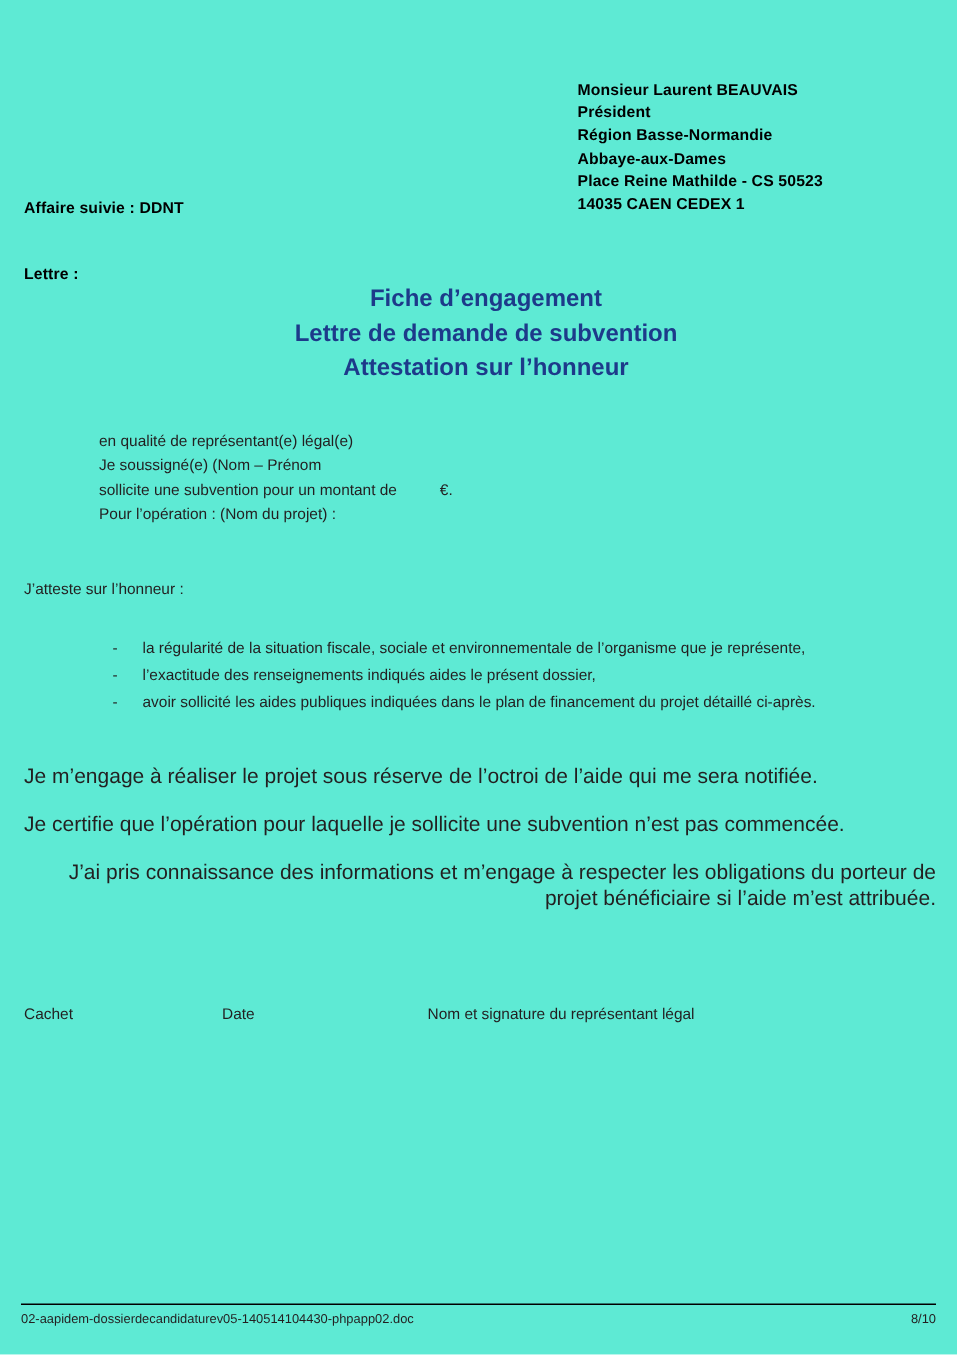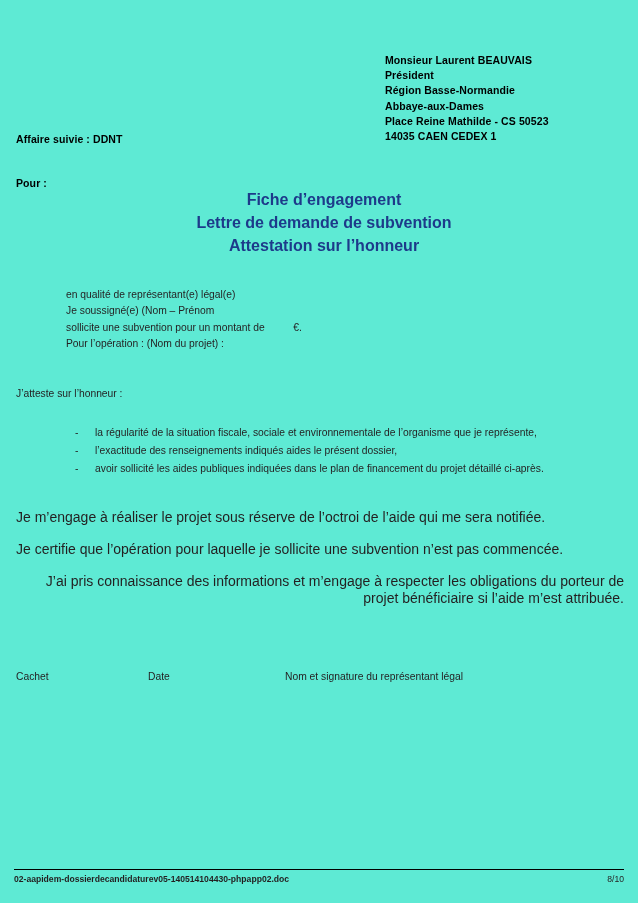--- a/index.html
+++ b/index.html
@@ -147,40 +147,40 @@
     background: #000000;
   }
   .footer {
     position: absolute;
     left: 14px;
     top: 874px;
     width: 610px;
     font-size: 8.6px;
     color: #231f20;
   }
-  .footer-file { position: absolute; left: 0px; white-space: nowrap; font-weight: bold; }
+  .footer-file { position: absolute; left: 0px; white-space: nowrap; }
   .footer-page { position: absolute; right: 0px; white-space: nowrap; }
 </style>
 </head>
 <body>
 
 <div class="page">
 
   <div class="address-block">
     <span class="address-line">Monsieur Laurent BEAUVAIS</span>
     <span class="address-line">Président</span>
     <span class="address-line">Région Basse-Normandie</span>
     <span class="address-line">Abbaye-aux-Dames</span>
     <span class="address-line">Place Reine Mathilde - CS 50523</span>
     <span class="address-line">14035 CAEN CEDEX 1</span>
   </div>
 
   <div class="affaire">Affaire suivie : DDNT</div>
 
-  <div class="objet-label">Pour :</div>
+  <div class="objet-label">Lettre :</div>
 
   <div class="title-block">
     <span class="title-line">Fiche d’engagement</span>
     <span class="title-line">Lettre de demande de subvention</span>
     <span class="title-line">Attestation sur l’honneur</span>
   </div>
 
   <div class="declaration">
     <span>en qualité de représentant(e) légal(e)</span>
     <span>Je soussigné(e) (Nom – Prénom</span>

